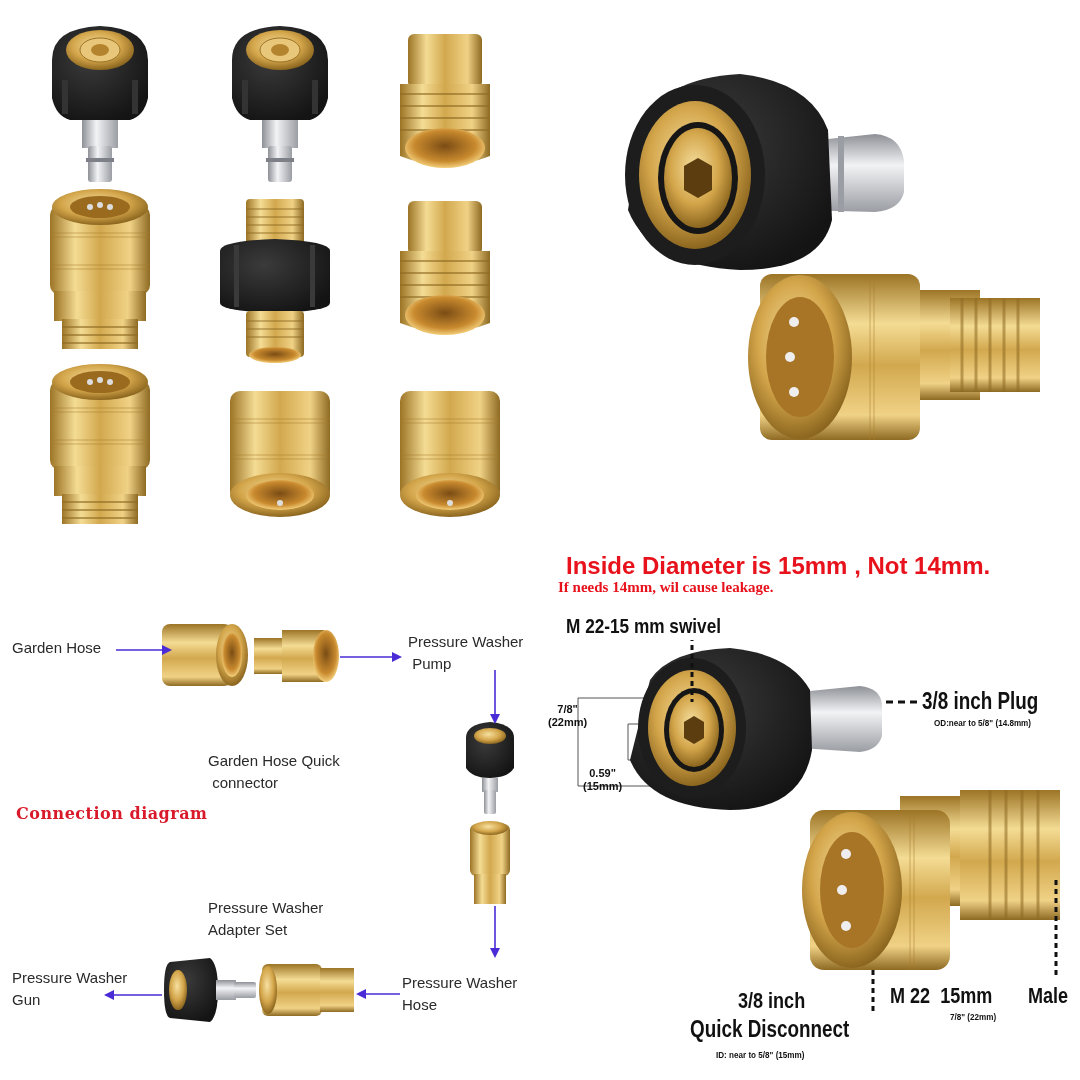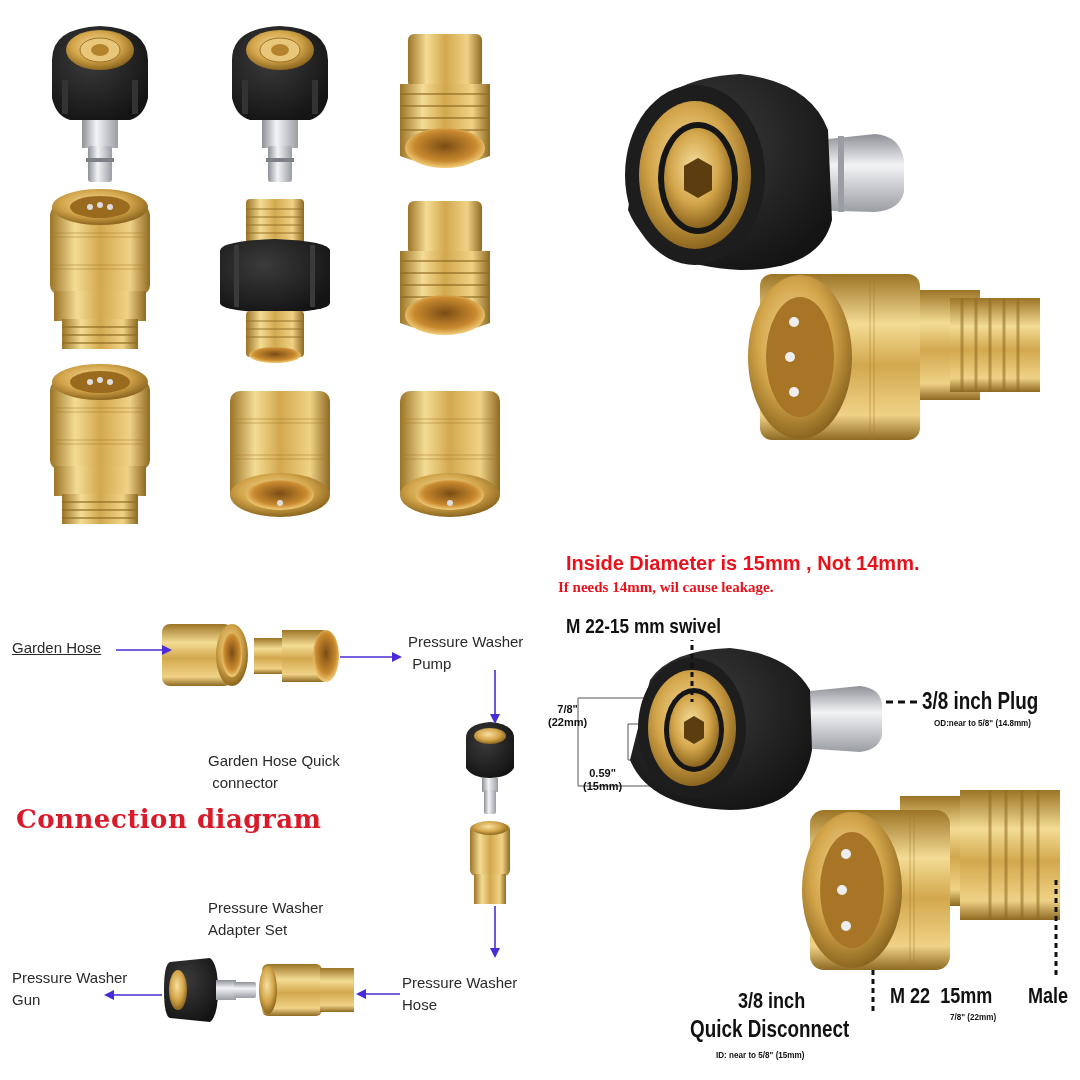--- a/index.html
+++ b/index.html
@@ -1,21 +1,21 @@
 <!DOCTYPE html>
 <html><head>
 <meta charset="utf-8">
 <style>
   html, body { margin:0; padding:0; background:#ffffff; }
   body { width:1080px; height:1080px; position:relative; overflow:hidden; font-family:"Liberation Sans", sans-serif; }
   .abs { position:absolute; }
   .lbl { position:absolute; font-family:"Liberation Sans", sans-serif; font-size:15px; color:#2a2a2a; line-height:22px; white-space:pre; }
   .red { color:#e8121c; font-weight:bold; font-family:"Liberation Sans", sans-serif; }
   .cond { font-family:"Liberation Sans", sans-serif; font-weight:bold; color:#111; white-space:nowrap; transform-origin:left top; }
-  .title-red { position:absolute; left:16px; top:804px; font-family:"DejaVu Serif", serif; font-weight:bold; font-size:26px; color:#d81a2a; letter-spacing:0.5px; }
+  .title-red { position:absolute; left:16px; top:804px; font-family:"DejaVu Serif", serif; font-weight:bold; font-size:16px; color:#d81a2a; letter-spacing:0.5px; }
   svg { display:block; }
 </style>
 </head>
 <body>
 
 <svg width="0" height="0" style="position:absolute">
   <defs>
     <linearGradient id="brassV" x1="0" x2="1" y1="0" y2="0">
       <stop offset="0" stop-color="#9c7426"></stop>
       <stop offset="0.25" stop-color="#f4dc94"></stop>
@@ -229,26 +229,26 @@
       <line x1="270" y1="214" x2="270" y2="380"></line>
       <line x1="274" y1="214" x2="274" y2="380"></line>
     </g>
   <ellipse cx="200" cy="297" rx="52" ry="82" fill="url(#brassR)"></ellipse>
   <ellipse cx="200" cy="297" rx="34" ry="60" fill="#a87426"></ellipse>
   <circle cx="194" cy="262" r="5" fill="#eee"></circle>
     <circle cx="190" cy="297" r="5" fill="#eee"></circle>
     <circle cx="194" cy="332" r="5" fill="#eee"></circle>
 </svg>
 
-<div class="abs red" style="left:566px;top:552px;font-size:20px;text-align:center;">Inside Diameter is 15mm , Not 14mm.</div>
+<div class="abs red" style="left:566px;top:552px;font-size:24px;text-align:center;">Inside Diameter is 15mm , Not 14mm.</div>
 <div class="abs red" style="left:558px;top:579px;font-size:15px;font-family:Liberation Serif, serif;">If needs 14mm, wil cause leakage.</div>
 
 <div class="title-red">Connection diagram</div>
 
-<div class="lbl" style="left:12px;top:637px;text-decoration:underline;">Garden Hose</div>
+<div class="lbl" style="left:12px;top:637px;">Garden Hose</div>
 <div class="lbl" style="left:408px;top:631px;">Pressure Washer
  Pump</div>
 <div class="lbl" style="left:208px;top:750px;">Garden Hose Quick
  connector</div>
 <div class="lbl" style="left:208px;top:897px;">Pressure Washer
 Adapter Set</div>
 <div class="lbl" style="left:12px;top:967px;">Pressure Washer
 Gun</div>
 <div class="lbl" style="left:402px;top:972px;">Pressure Washer
 Hose</div>

